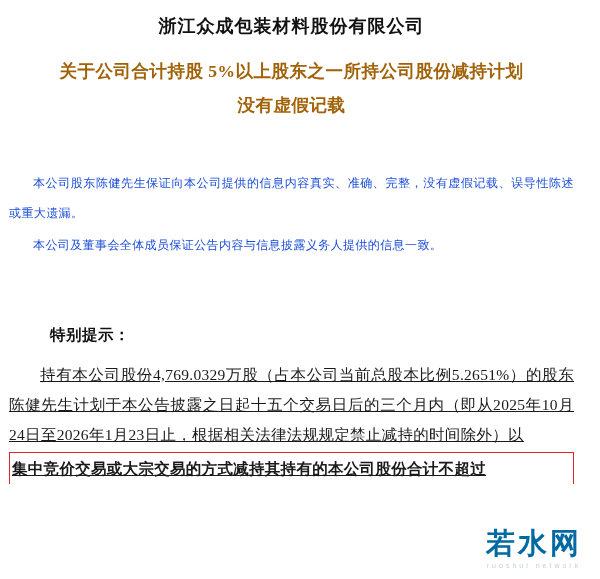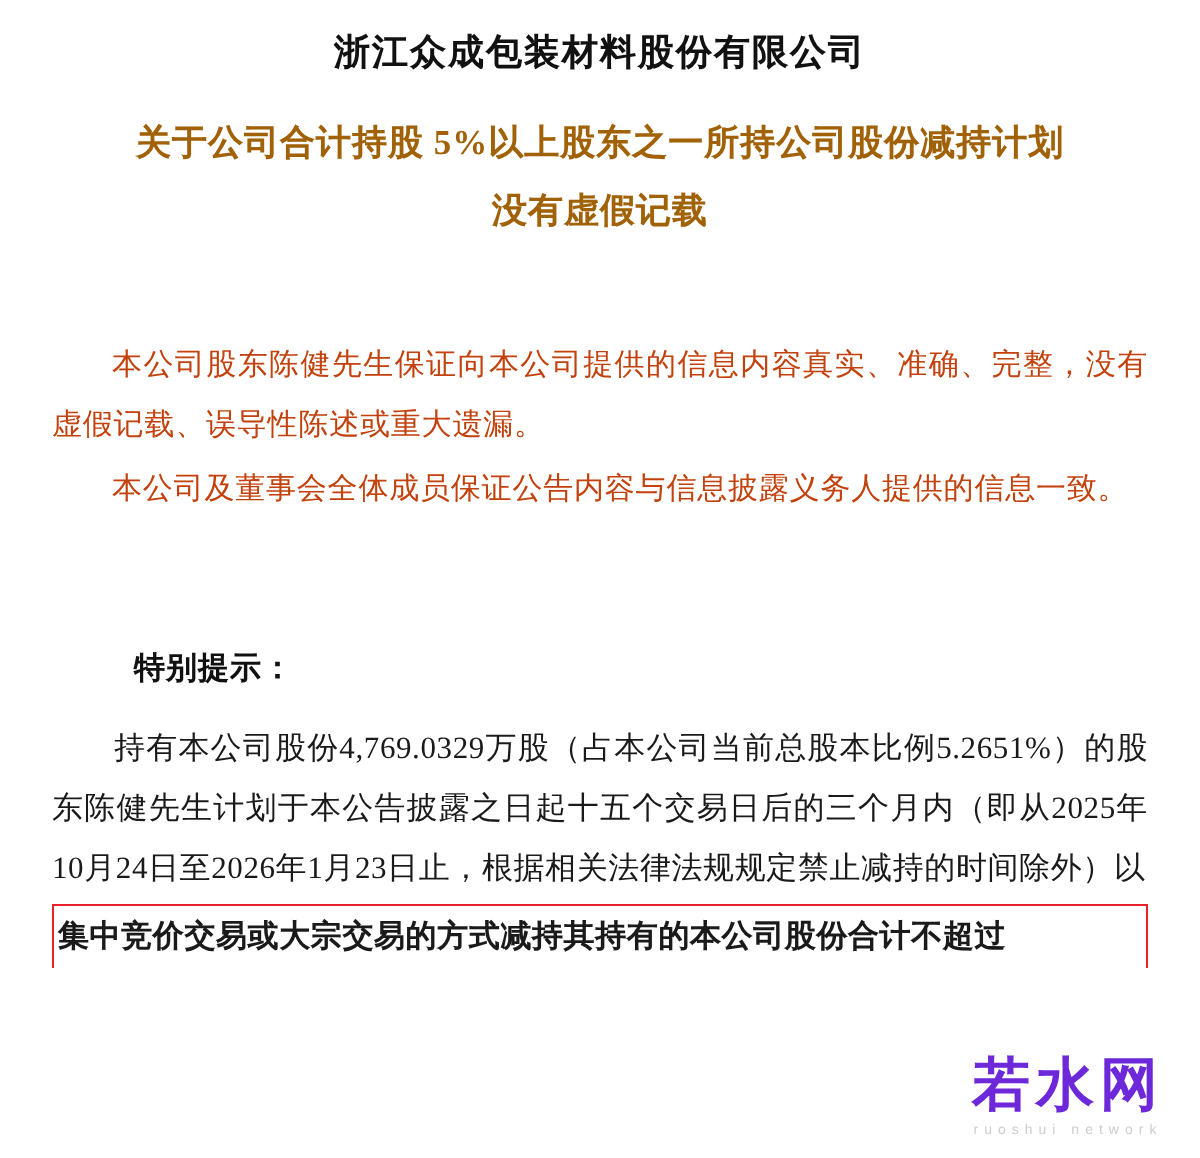--- a/index.html
+++ b/index.html
@@ -13,21 +13,21 @@
     font-family: "Liberation Serif", "DejaVu Serif", serif;
     color: #1a1a1a;
     overflow: hidden;
     position: relative;
   }
   .page {
     position: relative;
     width: 600px;
     height: 579px;
     box-sizing: border-box;
-    padding: 8px 26px 0 26px;
+    padding: 8px 26px 0 9px;
   }
   .company-name {
     text-align: center;
     font-size: 18px;
     font-weight: bold;
     letter-spacing: 1px;
     margin-top: 6px;
     margin-bottom: 16px;
     color: #111;
   }
@@ -39,43 +39,44 @@
     letter-spacing: 0.5px;
     color: #a16207;
     padding: 0 4px;
   }
   .doc-title .line2 {
     display: block;
   }
   .spacer-1 { height: 46px; }
   .spacer-2 { height: 48px; }
   .para {
-    font-size: 15px;
+    font-size: 12px;
     line-height: 30px;
     text-align: justify;
     text-justify: inter-ideograph;
     letter-spacing: 0.4px;
-    color: #c2410c;
+    color: #1d4ed8;
     margin: 0 0 2px 0;
   }
   .indent {
     text-indent: 2em;
   }
   .notice-label {
     font-size: 15.5px;
     font-weight: bold;
     line-height: 30px;
     letter-spacing: 0.5px;
     text-indent: 2em;
     margin: 10px;
     color: #111;
   }
   .highlight-block {
     position: relative;
     margin-top: 0;
+    text-decoration: underline;
   }
   .box-line {
     font-size: 15.5px;
     line-height: 30px;
     letter-spacing: 0.3px;
     text-align: justify;
     margin: 0;
   }
   .boxed {
     font-weight: bold;
@@ -93,21 +94,21 @@
   .watermark {
     position: absolute;
     right: 18px;
     bottom: 10px;
     text-align: center;
     pointer-events: none;
   }
   .watermark .wm-main {
     font-size: 29px;
     font-weight: bold;
-    color: #6d28d9;
+    color: #0369a1;
     letter-spacing: 3px;
     font-family: "Liberation Serif", "DejaVu Serif", serif;
     line-height: 1;
   }
   .watermark .wm-sub {
     font-size: 7px;
     color: #c9ced3;
     letter-spacing: 3px;
     margin-top: 4px;
     font-family: "Liberation Sans", sans-serif;

